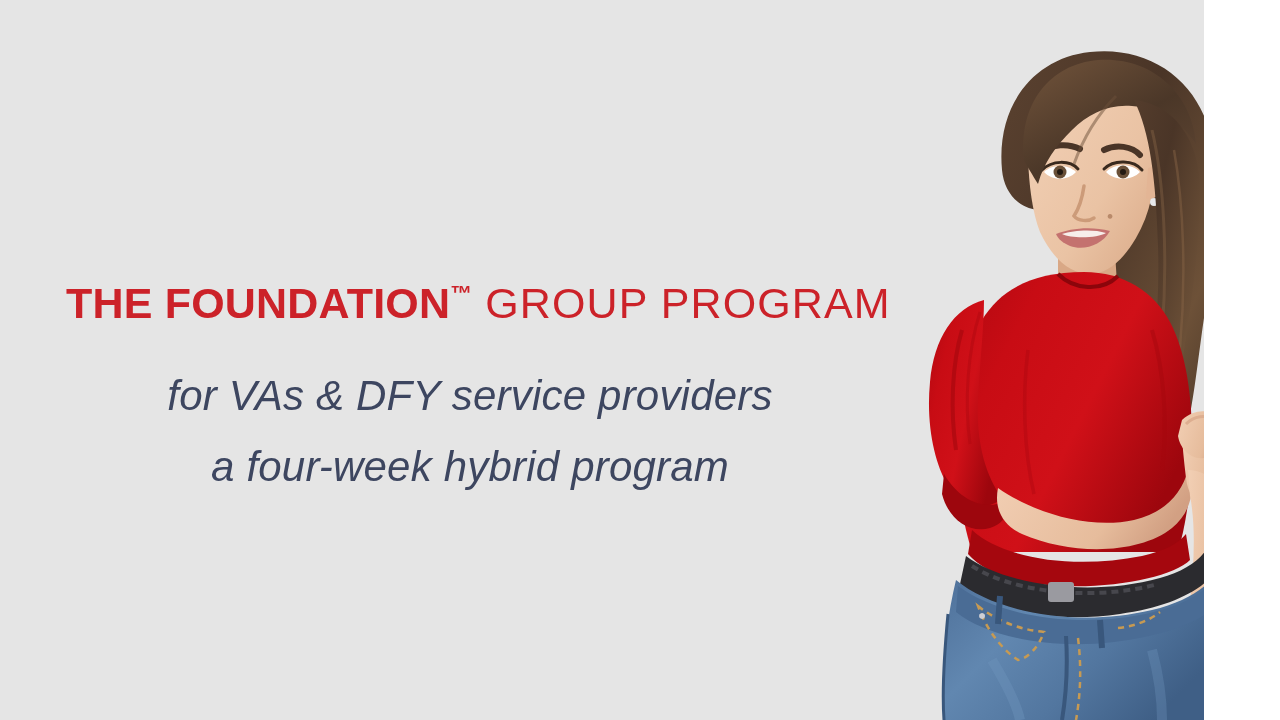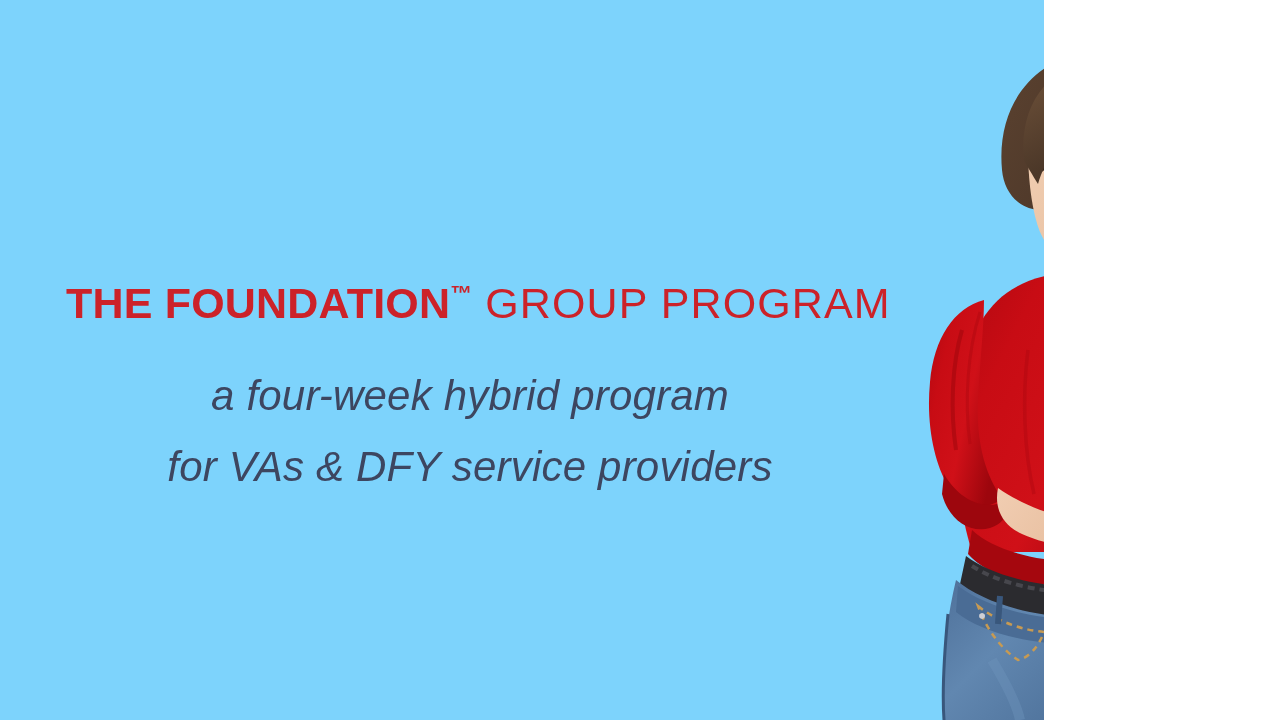--- a/index.html
+++ b/index.html
@@ -8,23 +8,23 @@
   }
   body {
     width: 1280px;
     height: 720px;
     overflow: hidden;
     font-family: "Liberation Sans", sans-serif;
   }
 
   .slide {
     position: relative;
-    width: 1044px;
+    width: 1204px;
     height: 720px;
-    background: #7dd3fc;
+    background: #e5e5e5;
     overflow: hidden;
   }
 
   
   .text-block {
     position: absolute;
     left: 0;
     top: 268px;
     width: 940px;
     height: 230px;
@@ -89,22 +89,22 @@
 
 <div class="slide">
 
   <div class="text-block">
 
     <div class="headline">
       <span class="hl-strong">THE FOUNDATION</span><span class="hl-tm">™</span><span class="hl-light"> GROUP PROGRAM</span>
     </div>
 
     <div class="subhead">
+      <div class="subhead-line">for VAs &amp; DFY service providers</div>
       <div class="subhead-line">a four-week hybrid program</div>
-      <div class="subhead-line">for VAs &amp; DFY service providers</div>
     </div>
 
   </div>
 
   <div class="figure">
     <svg width="428" height="720" viewBox="0 0 428 720" xmlns="http://www.w3.org/2000/svg">
       <defs>
         <linearGradient id="hairG" x1="0" y1="0" x2="1" y2="1">
           <stop offset="0%" stop-color="#5b4230"></stop>
           <stop offset="40%" stop-color="#4a3527"></stop>

